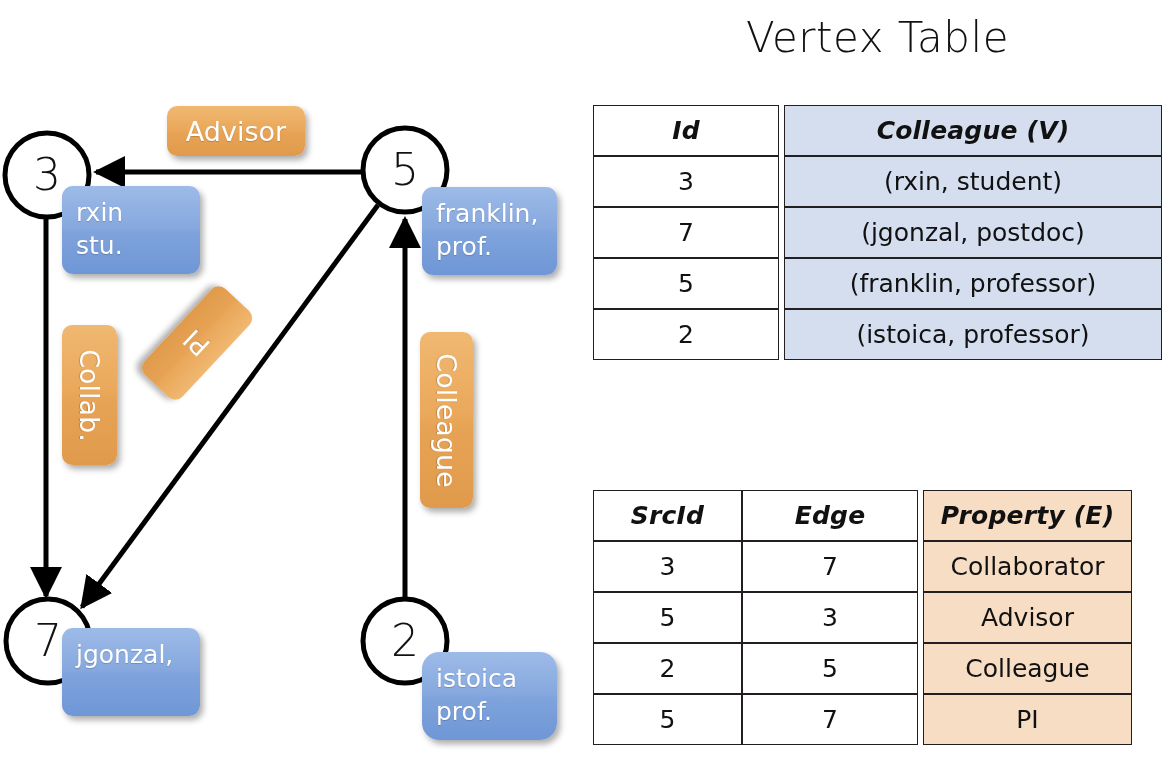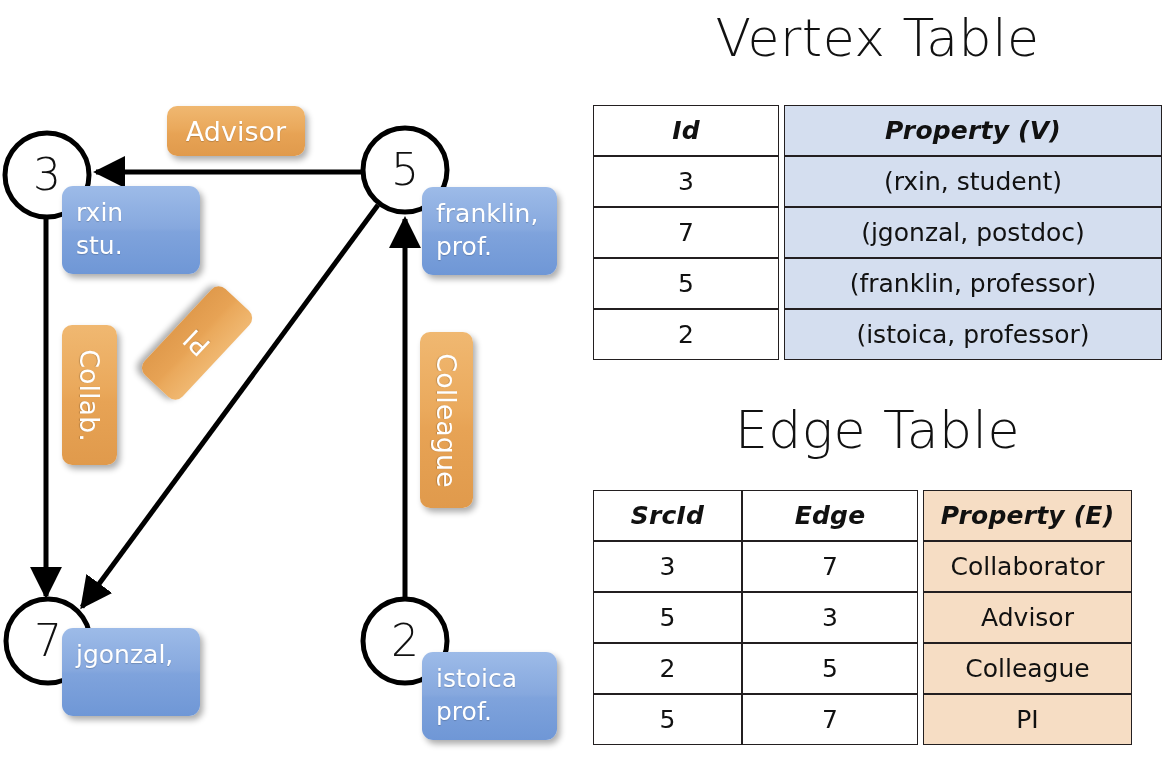--- a/index.html
+++ b/index.html
@@ -16,21 +16,21 @@
   
   .title{
     position:absolute;
     font-family:"DejaVu Sans", sans-serif;
     font-weight:300;
     letter-spacing:.5px;
     white-space:nowrap;
     color:#111;
   }
   #pg-title{left:0;top:9px;width:585px;text-align:center;font-size:54px;line-height:64px;}
-  #vt-title{left:585px;top:6px;width:585px;text-align:center;font-size:52px;line-height:64px;}
+  #vt-title{left:585px;top:6px;width:585px;text-align:center;font-size:42px;line-height:64px;}
   #et-title{left:585px;top:398px;width:585px;text-align:center;font-size:52px;line-height:64px;}
 
   
   #graph-svg{position:absolute;left:0;top:0;width:585px;height:760px;}
 
   
   .node-label{
     position:absolute;
     font-family:"DejaVu Sans", sans-serif;
     font-size:44px;
@@ -95,21 +95,20 @@
   .gapcol{border:none !important;width:5px;background:#fff;}
   .vprop{background:#d4deef;}
   .eprop{background:#f6ddc4;}
 </style>
 </head>
 <body>
 
 <div class="stage">
 
   <div class="title" id="vt-title">Vertex Table</div>
-  <div class="title" id="et-title">Edge Table</div>
 
   <svg id="graph-svg" viewBox="0 0 585 760">
     <defs>
       <marker id="arrow" viewBox="0 0 12 12" refX="10" refY="6" markerWidth="7" markerHeight="7" orient="auto-start-reverse">
         <path d="M 0 0.5 L 11 6 L 0 11.5 z" fill="#000"></path>
       </marker>
     </defs>
 
     <line x1="365" y1="172" x2="96" y2="172" stroke="#000" stroke-width="5" marker-end="url(#arrow)"></line>
 
@@ -137,21 +136,21 @@
 
   <div class="vbox" style="left:422px;top:187px;width:135px;height:88px;">
     <span>franklin,</span>
     <span>prof.</span>
   </div>
 
   <div class="vbox" style="left:62px;top:628px;width:138px;height:88px;">
     <span>jgonzal,</span>
   </div>
 
-  <div class="vbox" style="left:422px;top:652px;width:135px;height:88px;">
+  <div class="vbox" style="left:422px;top:652px;width:135px;height:88px;border-radius:17px;">
     <span>istoica</span>
     <span>prof.</span>
   </div>
 
   <div class="ebox" style="left:167px;top:106px;width:138px;height:50px;">
     <span>Advisor</span>
   </div>
 
   <div class="ebox vert" style="left:62px;top:325px;width:55px;height:140px;">
     <span>Collab.</span>
@@ -163,21 +162,21 @@
 
   <div class="ebox vert" style="left:420px;top:332px;width:53px;height:176px;">
     <span>Colleague</span>
   </div>
 
   <table class="tbl" style="left:593px;top:105px;">
     <tbody>
         <tr>
       <td class="hdr" style="width:186px;">Id</td>
       <td class="gapcol"></td>
-      <td class="hdr vprop" style="width:378px;">Property (V)</td>
+      <td class="hdr vprop" style="width:378px;">Colleague (V)</td>
     </tr>
     <tr>
       <td>3</td>
       <td class="gapcol"></td>
       <td class="vprop">(rxin, student)</td>
     </tr>
     <tr>
       <td>7</td>
       <td class="gapcol"></td>
       <td class="vprop">(jgonzal, postdoc)</td>

